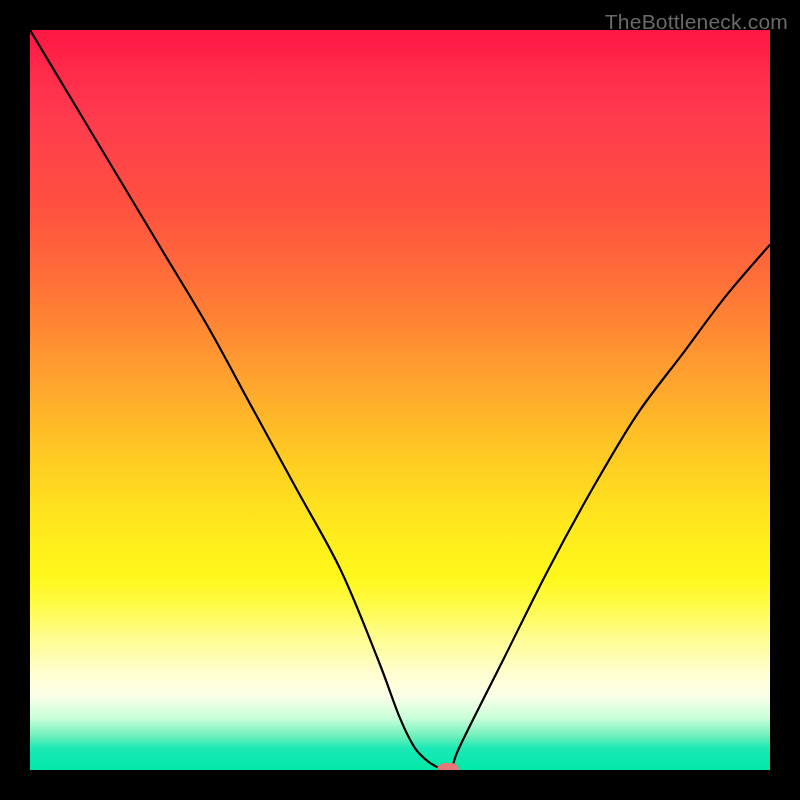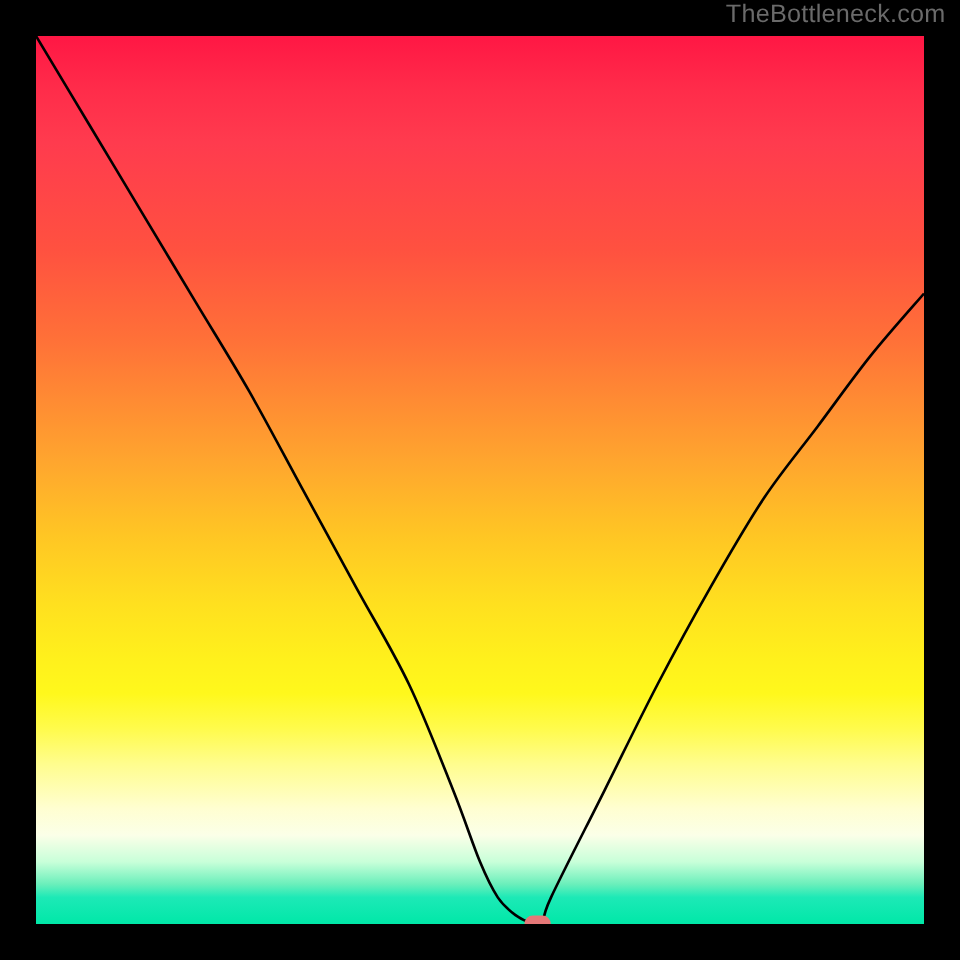--- a/index.html
+++ b/index.html
@@ -9,21 +9,21 @@
   }
   body {
     width: 800px;
     height: 800px;
     background: #000;
     position: relative;
     font-family: Arial, sans-serif;
   }
   .attribution {
     position: absolute;
-    top: 0;
+    top: 10px;
     right: 12px;
     color: #6a6a6a;
     font-size: 21px;
     font-weight: normal;
     z-index: 10;
     letter-spacing: 0.2px;
   }
   .plot-area {
     position: absolute;
     left: 30px;

